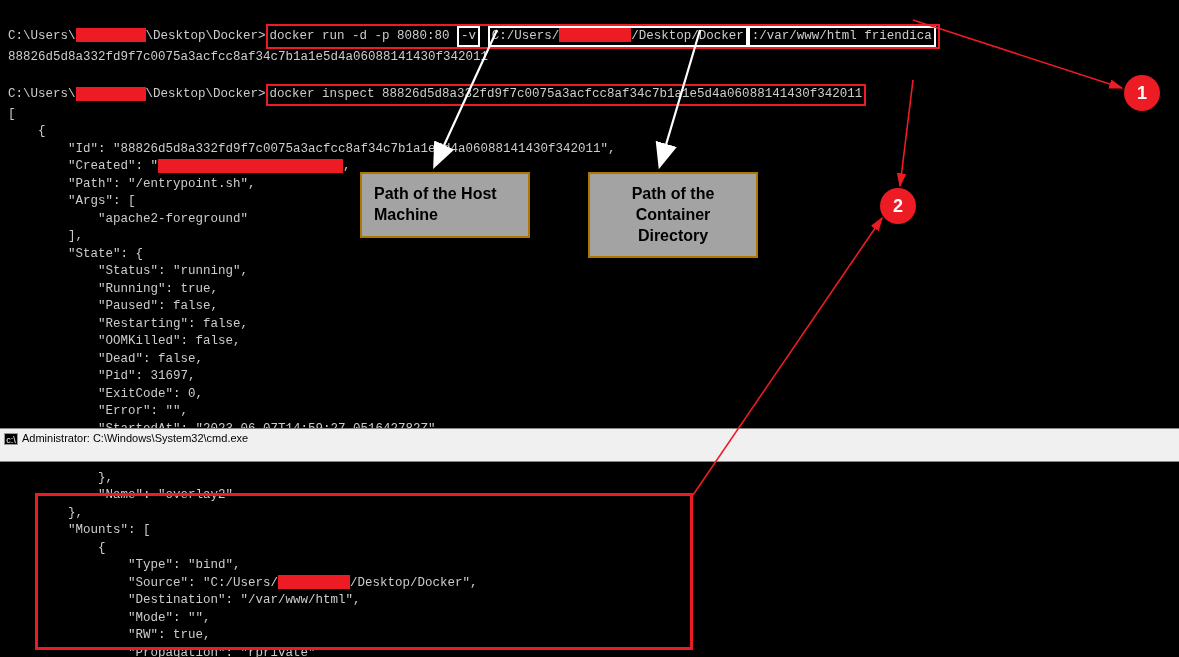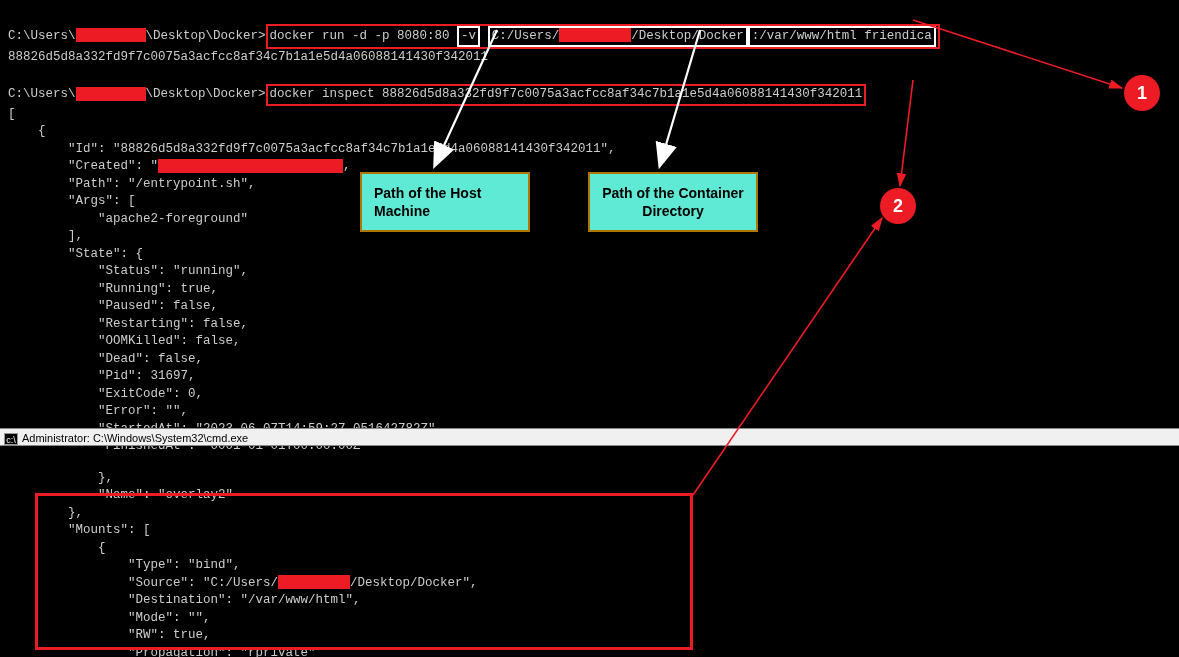--- a/index.html
+++ b/index.html
@@ -32,21 +32,21 @@
     .whitebox {
       border: 2px solid #fff;
       display: inline-block;
       padding: 0 2px;
     }
     .titlebar {
       position: absolute;
       left: 0;
       right: 0;
       top: 428px;
-      height: 18px;
+      height: 34px;
       background: #f0f0f0;
       color: #000;
       font-family: 'Segoe UI', Tahoma, sans-serif;
       font-size: 11px;
       line-height: 18px;
       padding-left: 4px;
       border-top: 1px solid #888;
       border-bottom: 1px solid #888;
     }
     .cmd-icon {
@@ -57,25 +57,25 @@
       color:#fff;
       font-size:9px;
       text-align:center;
       line-height:12px;
       margin-right: 4px;
       vertical-align: middle;
       border:1px solid #999;
     }
     .callout {
       position: absolute;
-      background: #5eead4;
+      background: #a3a3a3;
       border: 2px solid #b07700;
       padding: 10px 12px;
       font-family: 'Segoe UI', Tahoma, sans-serif;
-      font-size: 14px;
+      font-size: 16px;
       font-weight: 600;
       color: #000;
       line-height: 1.3;
       width: 170px;
       box-shadow: 0 1px 4px rgba(0,0,0,0.4);
     }
     .badge {
       position: absolute;
       width: 36px;
       height: 36px;

